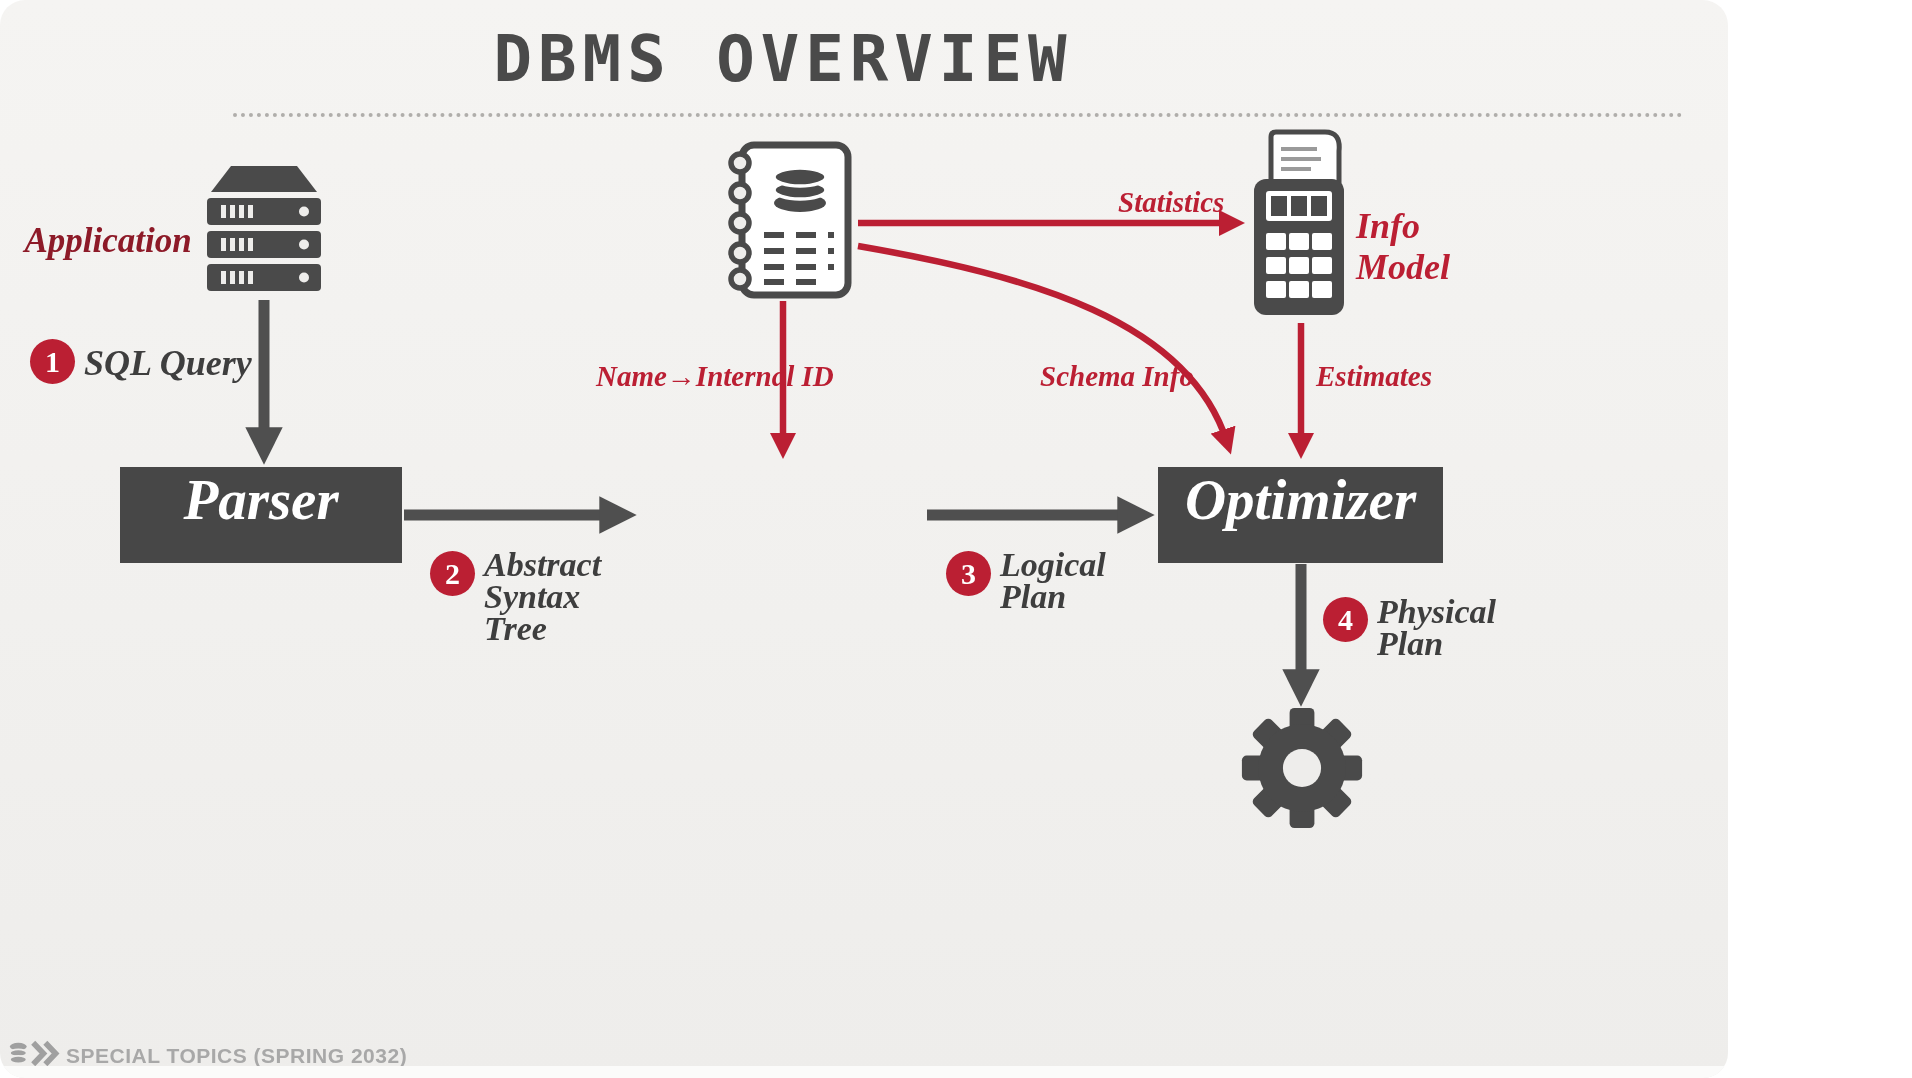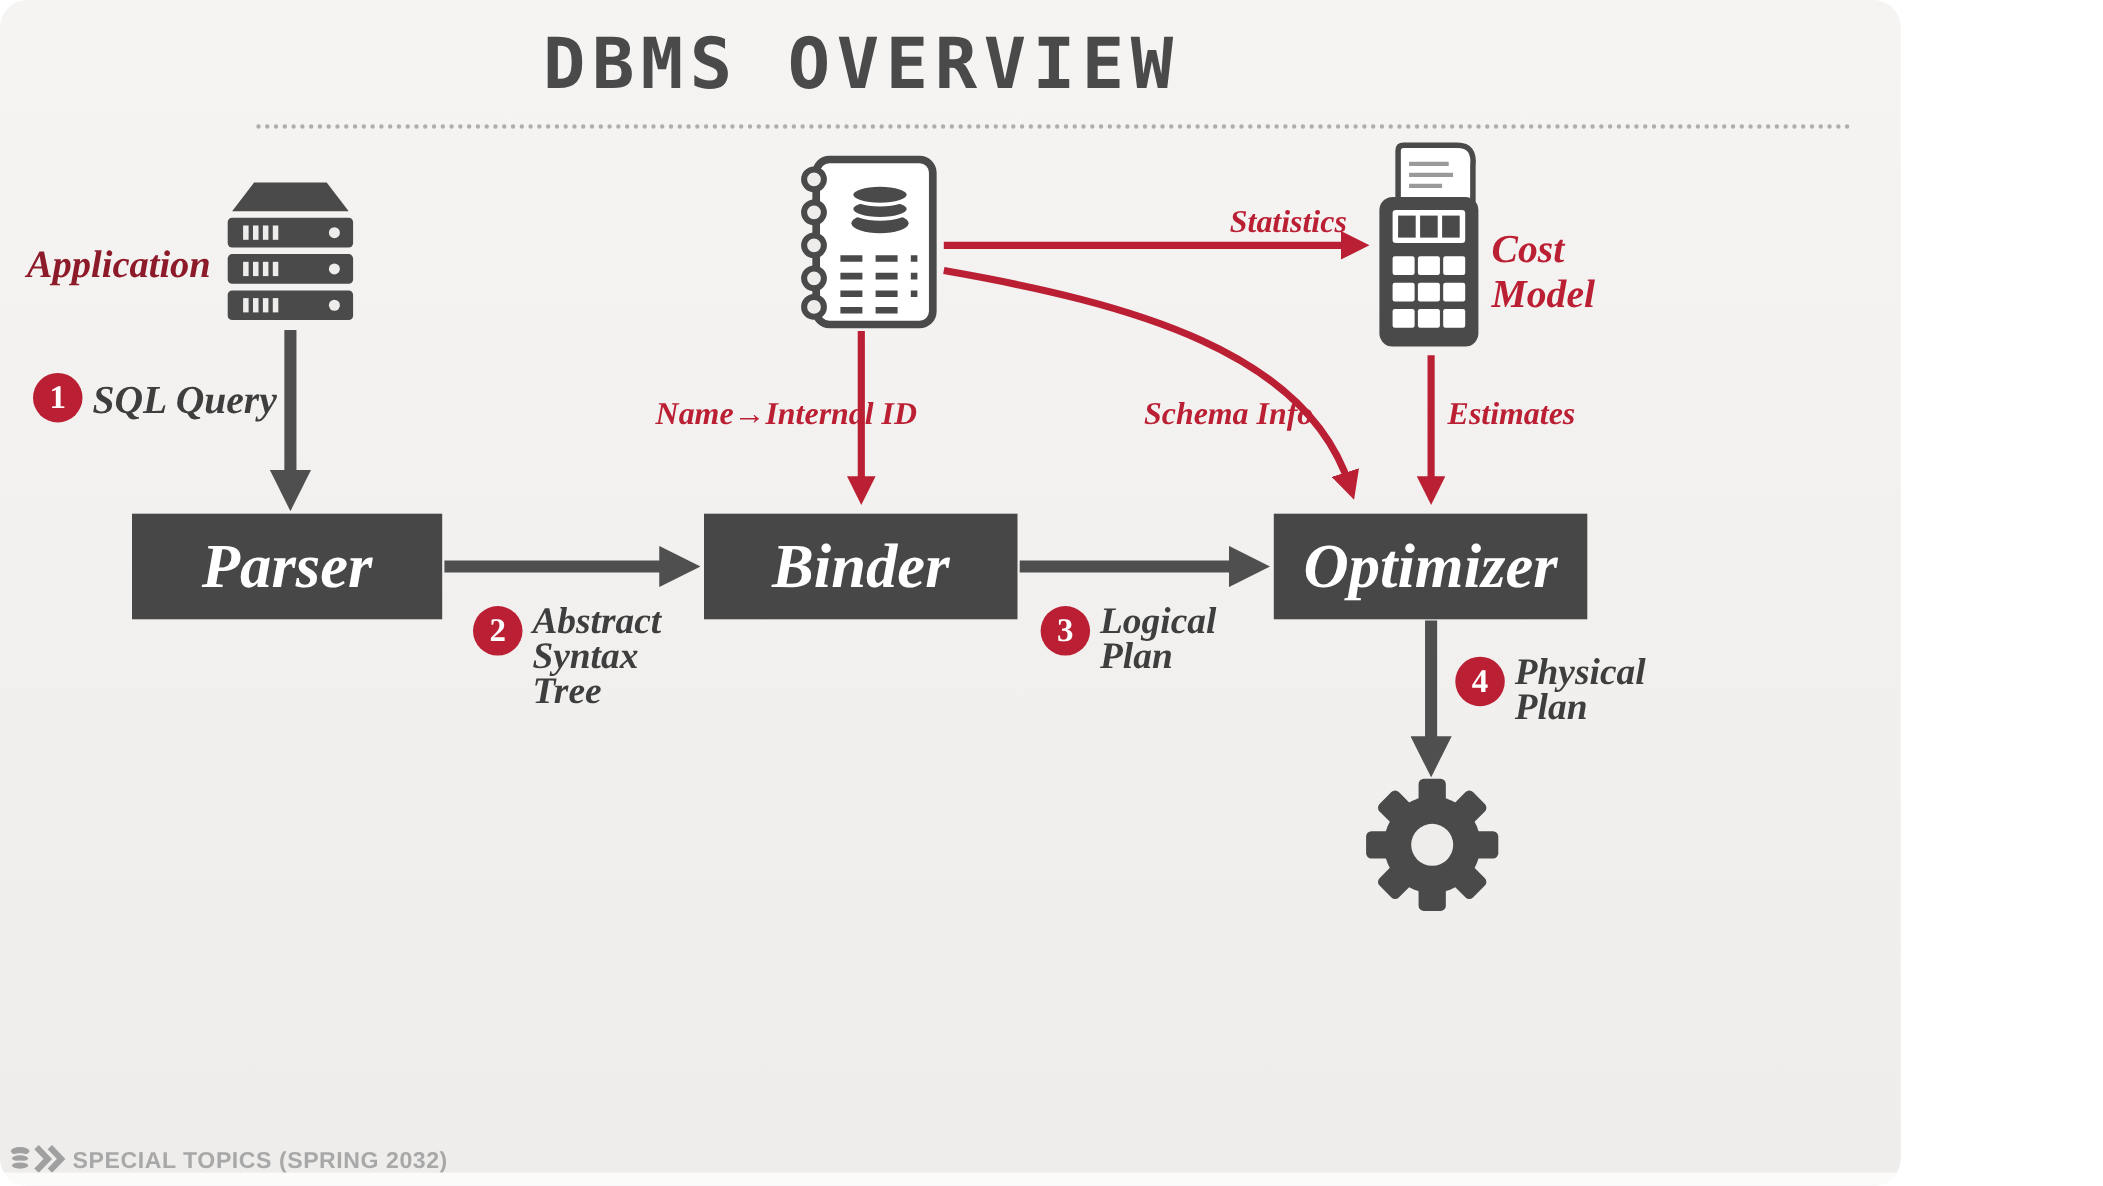--- a/index.html
+++ b/index.html
@@ -17,21 +17,21 @@
   .dotted-rule { position:absolute; left:233px; top:113px; width:1450px; border-top:4px dotted #b0aeab; }
   .page-badge {
     position:absolute; left:1844px; top:4px; width:60px; height:38px; background:#8f8f8f;
     border-radius:4px; color:#fff; font-family:"Liberation Sans", sans-serif;
     font-weight:bold; font-size:21px; display:flex; align-items:center; justify-content:center;font-style:italic;
   }
   .edges { position:absolute; left:0; top:0; pointer-events:none; }
   .icon { position:absolute; }
   .node {
     position:absolute; height:96px; background:#474747; color:#ffffff;
-    display:flex; align-items:center; justify-content:center;
+    display:flex; align-items:flex-start; justify-content:center;
     font-style:italic; font-weight:bold; font-size:57px;
   }
   #parser    { left:120px;  top:467px; width:282px; }
   #binder    { left:640px;  top:467px; width:285px; }
   #optimizer { left:1158px; top:467px; width:285px; }
   .badge {
     position:absolute; width:45px; height:45px; border-radius:50%; background:#bb1f33;
     color:#fff; font-weight:bold; font-size:30px; font-style:normal;
     display:flex; align-items:center; justify-content:center;
   }
@@ -146,29 +146,26 @@
         <rect x="61" y="106" width="20" height="17" rx="2"></rect>
       <rect x="15" y="130" width="20" height="17" rx="2"></rect>
         <rect x="38" y="130" width="20" height="17" rx="2"></rect>
         <rect x="61" y="130" width="20" height="17" rx="2"></rect>
       <rect x="15" y="154" width="20" height="17" rx="2"></rect>
         <rect x="38" y="154" width="20" height="17" rx="2"></rect>
         <rect x="61" y="154" width="20" height="17" rx="2"></rect>
     </g>
   </svg>
   <div class="lbl crimson cm-label">
-    <span>Cost</span><br>
+    <span>Info</span><br>
     <span>Model</span>
   </div>
 
   <div class="node" id="parser">
     <span>Parser</span>
-  </div>
-  <div class="node" id="binder">
-    <span>Binder</span>
   </div>
   <div class="node" id="optimizer">
     <span>Optimizer</span>
   </div>
 
   <svg class="icon" style="left:1240px; top:706px;" width="124" height="124" viewBox="0 0 130 130">
     <g fill="#4a4a4a" transform="translate(65,65)">
       <rect x="-13" y="-63" width="26" height="30" rx="5"></rect>
       <rect x="-13" y="-63" width="26" height="30" rx="5" transform="rotate(45)"></rect>
       <rect x="-13" y="-63" width="26" height="30" rx="5" transform="rotate(90)"></rect>

